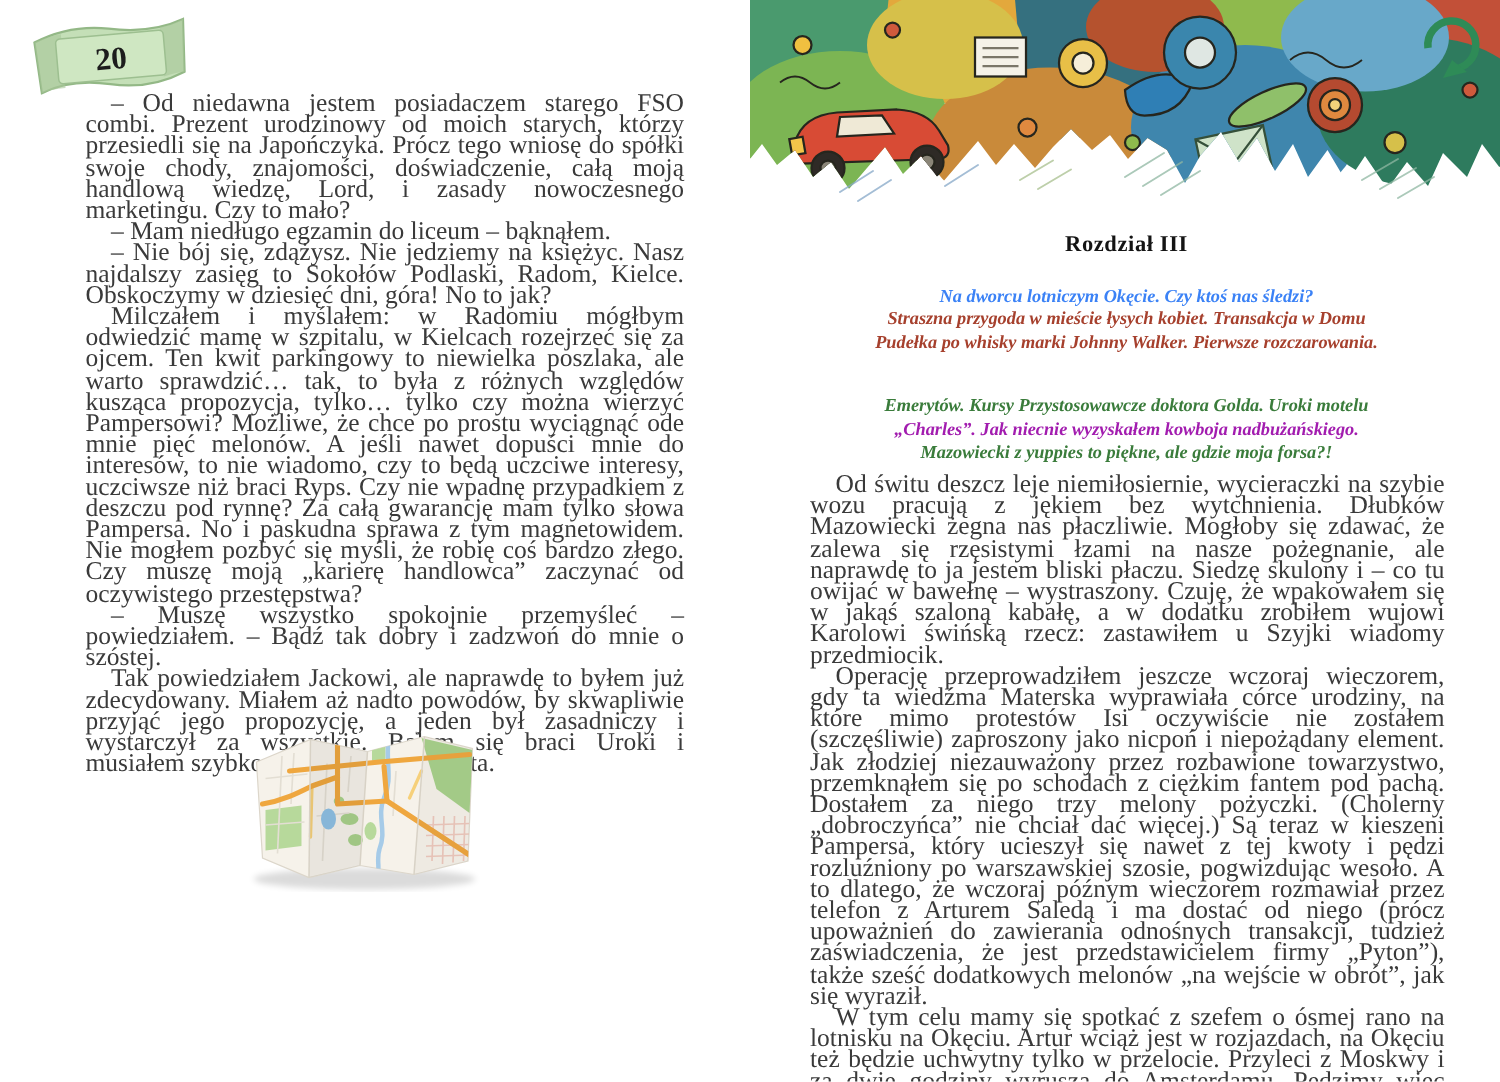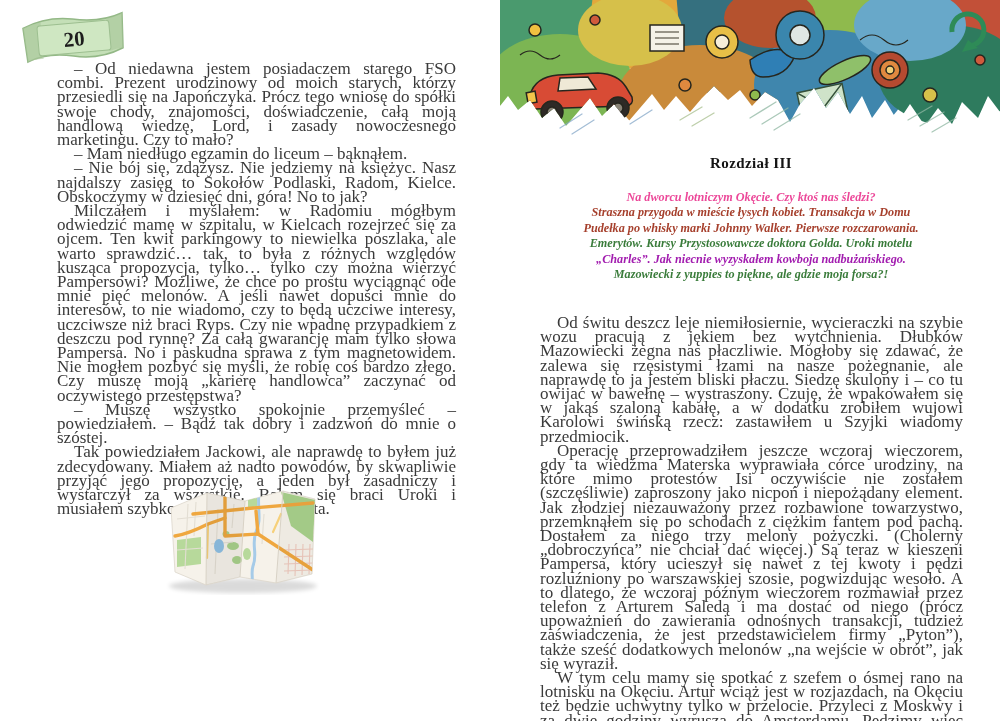--- a/index.html
+++ b/index.html
@@ -217,24 +217,24 @@
           <path d="M180,120 l22,-13"></path>
             <path d="M192,126 l22,-13"></path>
         </g>
       </g>
     </svg>
   </div>
 
   <h2 class="chapter-title">Rozdział III</h2>
 
   <div class="summary">
-    <div style="color: #ec4899;">Na dworcu lotniczym Okęcie. Czy ktoś nas śledzi?</div>
+    <div style="color: #3b82f6;">Na dworcu lotniczym Okęcie. Czy ktoś nas śledzi?</div>
     <div style="color: rgb(166, 64, 45);">Straszna przygoda w mieście łysych kobiet. Transakcja w Domu</div>
     <div style="color: rgb(166, 64, 45);">Pudełka po whisky marki Johnny Walker. Pierwsze rozczarowania.</div>
-    <div style="color: rgb(58, 124, 59);">Emerytów. Kursy Przystosowawcze doktora Golda. Uroki motelu</div>
+    <div style="color: rgb(58, 124, 59); margin-top: 27px;">Emerytów. Kursy Przystosowawcze doktora Golda. Uroki motelu</div>
     <div style="color: #a21caf;">„Charles”. Jak niecnie wyzyskałem kowboja nadbużańskiego.</div>
     <div style="color: rgb(58, 124, 59);">Mazowiecki z yuppies to piękne, ale gdzie moja forsa?!</div>
   </div>
 </div>
 
 <div class="body-text" id="right-text">
   <p>Od świtu deszcz leje niemiłosiernie, wycieraczki na szybie wozu pracują z jękiem bez wytchnienia. Dłubków Mazowiecki żegna nas płaczliwie. Mogłoby się zdawać, że zalewa się rzęsistymi łzami na nasze pożegnanie, ale naprawdę to ja jestem bliski płaczu. Siedzę skulony i – co tu owijać w bawełnę – wystraszony. Czuję, że wpakowałem się w jakąś szaloną kabałę, a w dodatku zrobiłem wujowi Karolowi świńską rzecz: zastawiłem u Szyjki wiadomy przedmiocik.</p>
   <p>Operację przeprowadziłem jeszcze wczoraj wieczorem, gdy ta wiedźma Materska wyprawiała córce urodziny, na które mimo protestów Isi oczywiście nie zostałem (szczęśliwie) zaproszony jako nicpoń i niepożądany element. Jak złodziej niezauważony przez rozbawione towarzystwo, przemknąłem się po schodach z ciężkim fantem pod pachą. Dostałem za niego trzy melony pożyczki. (Cholerny „dobroczyńca” nie chciał dać więcej.) Są teraz w kieszeni Pampersa, który ucieszył się nawet z tej kwoty i pędzi rozluźniony po warszawskiej szosie, pogwizdując wesoło. A to dlatego, że wczoraj późnym wieczorem rozmawiał przez telefon z Arturem Saledą i ma dostać od niego (prócz upoważnień do zawierania odnośnych transakcji, tudzież zaświadczenia, że jest przedstawicielem firmy „Pyton”), także sześć dodatkowych melonów „na wejście w obrót”, jak się wyraził.</p>
   <p>W tym celu mamy się spotkać z szefem o ósmej rano na lotnisku na Okęciu. Artur wciąż jest w rozjazdach, na Okęciu też będzie uchwytny tylko w przelocie. Przyleci z Moskwy i za dwie godziny wyrusza do Amsterdamu. Pędzimy więc najpierw na Okęcie. Tu zostawiamy wóz na parkingu i spieszymy do dworca lotniczego. Jacek zachowuje się dość dziwnie, co chwilę ogląda się za siebie, przestaje pogwizdywać i ma skonsternowaną minę.</p>
   <p>– Co się dzieje? – zalewa go niespokojnie.</p>

